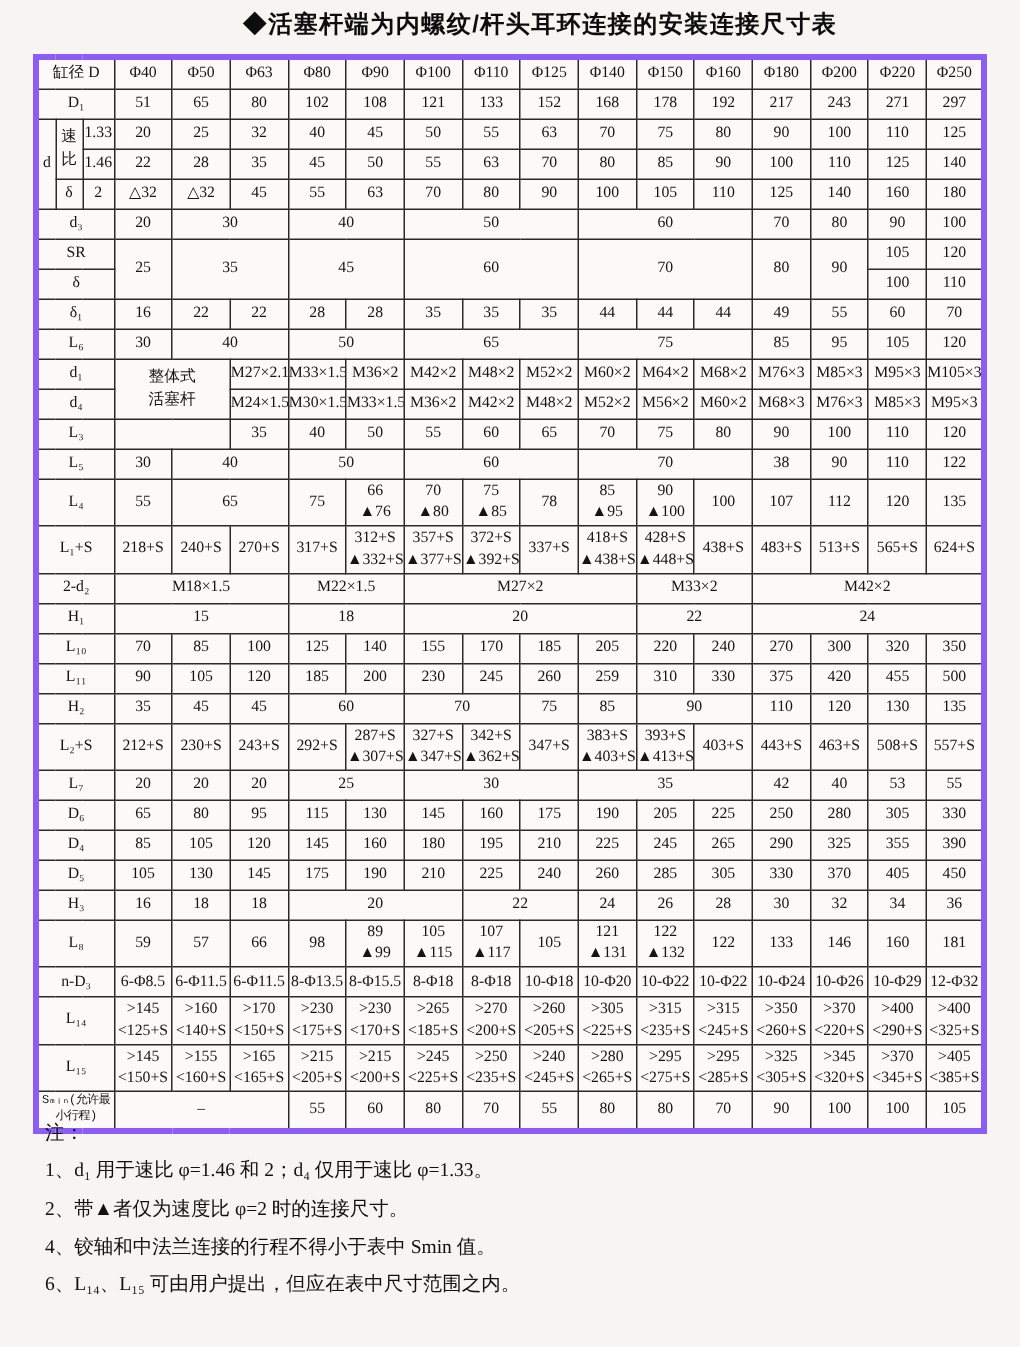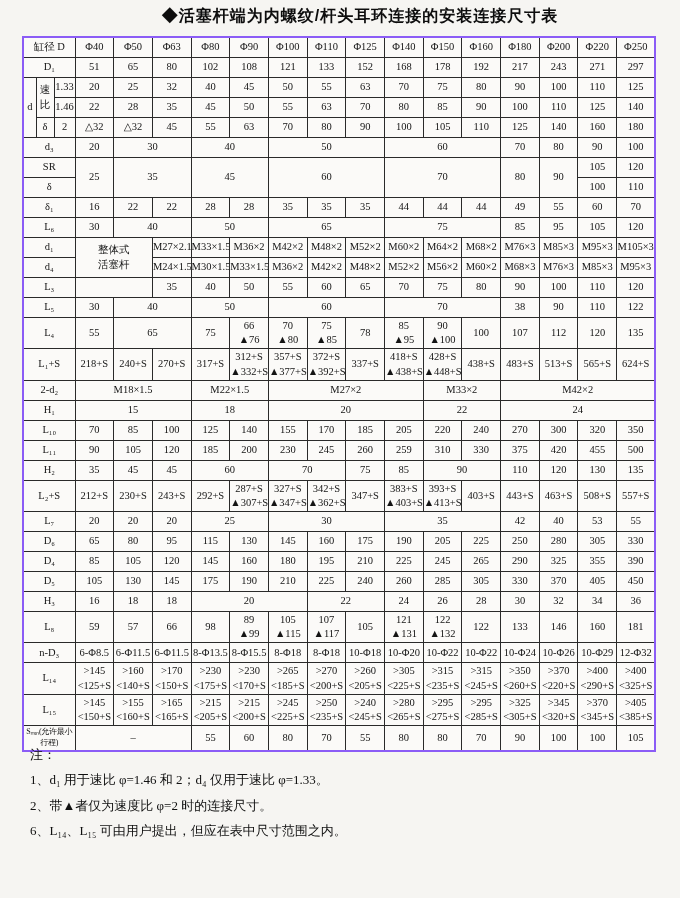--- a/index.html
+++ b/index.html
@@ -30,22 +30,22 @@
     border:1px solid #2a2a2a;
     text-align:center;vertical-align:middle;
     font-size:10.5px;font-weight:normal;
     line-height:1.35;
     height:17px;
     padding:1px 0;
     white-space:pre-line;
     overflow:hidden;
     font-family:"Liberation Serif", serif;
   }
-  table.dim{border:2px solid #8b5cf6;}
-  table.dim td.small{font-size:8px;letter-spacing:-0.3px;}
+  table.dim{border:4px solid #8b5cf6;}
+  table.dim td.small{font-size:8px;letter-spacing:-0.3px;font-family:Liberation Mono, monospace;}
   .notes{
     position:absolute;left:30px;top:742px;width:630px;
     font-size:13px;line-height:1.95;color:#101010;
   }
   .notes .note-line{white-space:nowrap;}
 </style>
 </head>
 <body>
 
 <div class="page">
@@ -630,16 +630,17 @@
           <td>100</td>
           <td>105</td>
         </tr>
       </tbody>
   </table>
 
   <div class="notes">
     <div class="note-line">注：</div>
     <div class="note-line">1、d₁ 用于速比 φ=1.46 和 2；d₄ 仅用于速比 φ=1.33。</div>
     <div class="note-line">2、带▲者仅为速度比 φ=2 时的连接尺寸。</div>
+    <div class="note-line">4、铰轴和中法兰连接的行程不得小于表中 Smin 值。</div>
     <div class="note-line">6、L₁₄、L₁₅ 可由用户提出，但应在表中尺寸范围之内。</div>
   </div>
 
 </div>
 
 </body></html>

